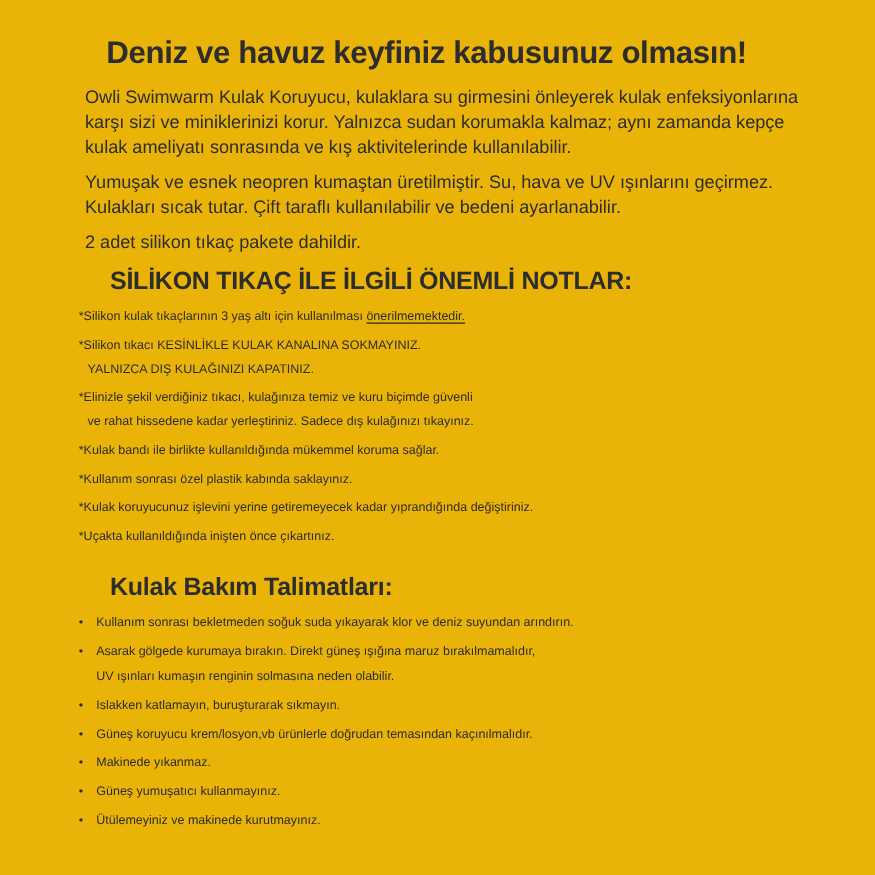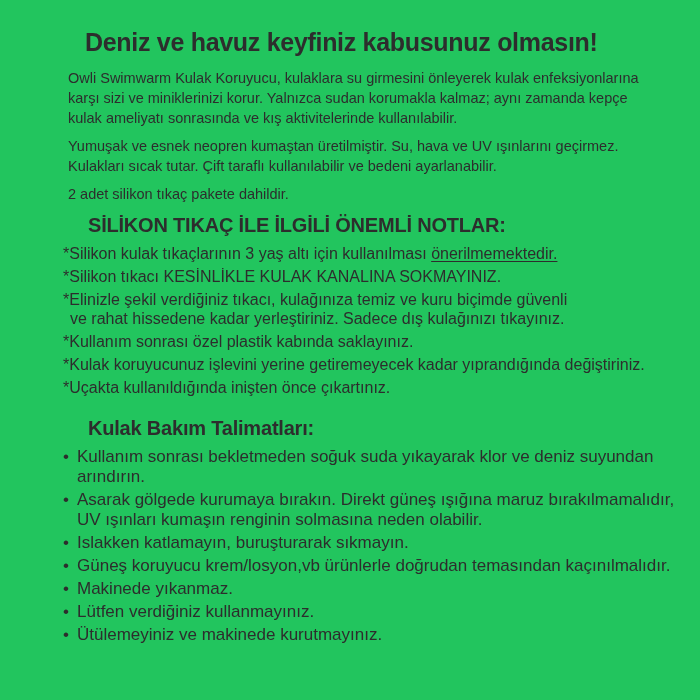--- a/index.html
+++ b/index.html
@@ -6,21 +6,21 @@
     margin: 0;
     padding: 0;
     background: #ffffff;
     color: #2d2d2d;
     font-family: "Liberation Sans", "DejaVu Sans", sans-serif;
   }
   .page {
     position: relative;
     width: 700px;
     height: 700px;
-    background: #22c55e;
+    background: #eab308;
     overflow: hidden;
     box-sizing: border-box;
     padding: 26px 8px 0 0;
   }
   .title {
     margin: 0 0 10px 85px;
     font-size: 25px;
     font-weight: bold;
     letter-spacing: -0.3px;
     line-height: 32px;
@@ -42,40 +42,40 @@
     line-height: 26px;
   }
   .section-heading.care {
     margin-top: 18px;
   }
   .notes {
     margin: 0 0 0 63px;
   }
   .note {
     margin: 0 0 4px 0;
-    font-size: 16px;
+    font-size: 10px;
     line-height: 19px;
     max-width: 600px;
   }
   .note .cont {
     display: block;
     padding-left: 7px;
   }
   .u {
     text-decoration: underline;
     text-underline-offset: 2px;
   }
   .care-list {
     list-style: none;
     margin: 0 0 0 63px;
     padding: 0;
   }
   .care-item {
     margin: 0 0 3px 0;
-    font-size: 17px;
+    font-size: 10px;
     line-height: 20px;
     max-width: 615px;
     padding-left: 14px;
     text-indent: -14px;
   }
   .care-item .marker {
     display: inline-block;
     width: 14px;
     text-indent: 0;
   }
@@ -95,32 +95,33 @@
   <div class="intro">
     <p>Owli Swimwarm Kulak Koruyucu, kulaklara su girmesini önleyerek kulak enfeksiyonlarına karşı sizi ve miniklerinizi korur. Yalnızca sudan korumakla kalmaz; aynı zamanda kepçe kulak ameliyatı sonrasında ve kış aktivitelerinde kullanılabilir.</p>
     <p>Yumuşak ve esnek neopren kumaştan üretilmiştir. Su, hava ve UV ışınlarını geçirmez. Kulakları sıcak tutar. Çift taraflı kullanılabilir ve bedeni ayarlanabilir.</p>
     <p class="last">2 adet silikon tıkaç pakete dahildir.</p>
   </div>
 
   <h2 class="section-heading">SİLİKON TIKAÇ İLE İLGİLİ ÖNEMLİ NOTLAR:</h2>
 
   <div class="notes">
     <p class="note"><span>*Silikon kulak tıkaçlarının 3 yaş altı için kullanılması </span><span class="u">önerilmemektedir.</span></p>
-    <p class="note"><span>*Silikon tıkacı KESİNLİKLE KULAK KANALINA SOKMAYINIZ.</span></p>
+    <p class="note"><span>*Silikon tıkacı KESİNLİKLE KULAK KANALINA SOKMAYINIZ.</span><span class="cont">YALNIZCA DIŞ KULAĞINIZI KAPATINIZ.</span></p>
     <p class="note"><span>*Elinizle şekil verdiğiniz tıkacı, kulağınıza temiz ve kuru biçimde güvenli</span><span class="cont">ve rahat hissedene kadar yerleştiriniz. Sadece dış kulağınızı tıkayınız.</span></p>
+    <p class="note">*Kulak bandı ile birlikte kullanıldığında mükemmel koruma sağlar.</p>
     <p class="note">*Kullanım sonrası özel plastik kabında saklayınız.</p>
     <p class="note">*Kulak koruyucunuz işlevini yerine getiremeyecek kadar yıprandığında değiştiriniz.</p>
     <p class="note">*Uçakta kullanıldığında inişten önce çıkartınız.</p>
   </div>
 
   <h2 class="section-heading care">Kulak Bakım Talimatları:</h2>
 
   <ul class="care-list">
     <li class="care-item"><span class="marker">•</span><span>Kullanım sonrası bekletmeden soğuk suda yıkayarak klor ve deniz suyundan arındırın.</span></li>
     <li class="care-item"><span class="marker">•</span><span>Asarak gölgede kurumaya bırakın. Direkt güneş ışığına maruz bırakılmamalıdır,</span><span class="cont">UV ışınları kumaşın renginin solmasına neden olabilir.</span></li>
     <li class="care-item"><span class="marker">•</span><span>Islakken katlamayın, buruşturarak sıkmayın.</span></li>
     <li class="care-item"><span class="marker">•</span><span>Güneş koruyucu krem/losyon,vb ürünlerle doğrudan temasından kaçınılmalıdır.</span></li>
     <li class="care-item"><span class="marker">•</span><span>Makinede yıkanmaz.</span></li>
-    <li class="care-item"><span class="marker">•</span><span>Lütfen verdiğiniz kullanmayınız.</span></li>
+    <li class="care-item"><span class="marker">•</span><span>Güneş yumuşatıcı kullanmayınız.</span></li>
     <li class="care-item"><span class="marker">•</span><span>Ütülemeyiniz ve makinede kurutmayınız.</span></li>
   </ul>
 
 </div>
 
 </body></html>

